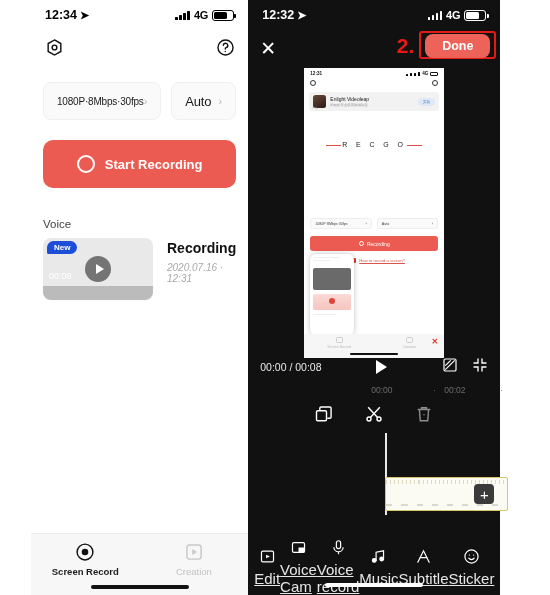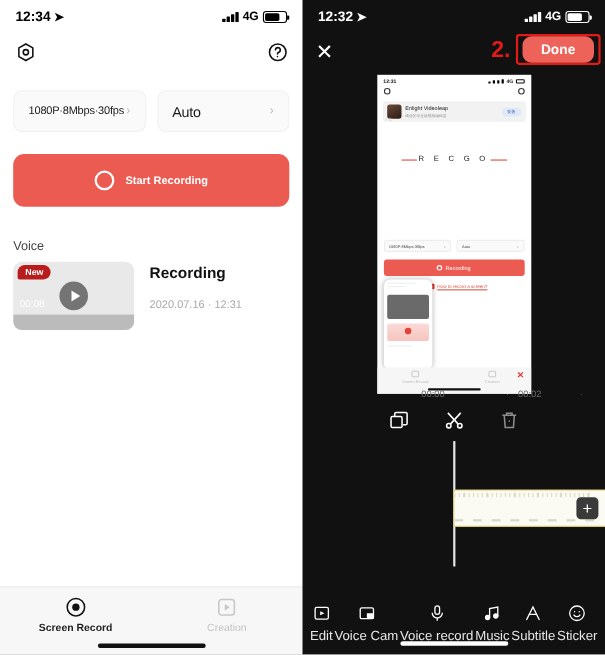--- a/index.html
+++ b/index.html
@@ -2,21 +2,21 @@
 <html><head>
 <meta charset="utf-8">
 <style>
   * { box-sizing: border-box; margin: 0; padding: 0; }
   html, body {
     width: 550px; height: 595px;
     font-family: "Liberation Sans", sans-serif;
     background: #ffffff;
     overflow: hidden;
   }
-  .screen-wrap { display: flex; width: 550px; height: 595px; }
+  .screen-wrap { display: flex; width: 456px; height: 595px; padding-left: 31px; }
 
   
   .panel-left {
     width: 275px; height: 595px;
     background: #ffffff;
     position: relative;
     display: flex; flex-direction: column;
   }
   .statusbar {
     height: 30px; padding: 0 14px;
@@ -53,50 +53,50 @@
   .sel-card.wide .sel-txt { font-size: 13px; }
   .chev { color: #b8b8b8; font-size: 11px; }
 
   .start-rec {
     margin: 20px 12px 0 12px; height: 48px; border-radius: 10px;
     background: #ec5b51;
     display: flex; align-items: center; justify-content: center; gap: 10px;
     cursor: pointer;
   }
   .rec-ring { width: 18px; height: 18px; border-radius: 50%; border: 2.6px solid #fff; }
-  .start-rec span { color: #fff; font-size: 10px; font-weight: bold; }
+  .start-rec span { color: #fff; font-size: 13px; font-weight: bold; }
 
   .rec-header {
     margin-top: 30px; padding: 0 12px;
     display: flex; align-items: baseline; justify-content: space-between;
   }
   .rec-header .title { font-size: 13.5px; font-weight: bold; color: #111; }
   .rec-header .manage { font-size: 11.5px; color: #444; cursor: pointer; }
 
   .rec-item { display: flex; padding: 8px 12px 0 12px; gap: 14px; }
   .thumb {
     width: 110px; height: 62px; border-radius: 8px; background: #e9e9e9;
     position: relative; overflow: hidden; cursor: pointer; flex: none;
   }
   .badge-new {
-    position: absolute; left: 4px; top: 3px; background: #b91c1c; color: #fff;
+    position: absolute; left: 4px; top: 3px; background: #1d4ed8; color: #fff;
     font-size: 8px; padding: 2px 7px; border-radius: 8px 8px 8px 2px; font-weight: bold;
   }
   .play-circle {
     position: absolute; left: 50%; top: 50%; transform: translate(-50%,-50%);
     width: 26px; height: 26px; border-radius: 50%; background: rgba(90,90,90,.82);
     display: flex; align-items: center; justify-content: center;
   }
   .play-circle::after { content:""; border-left: 8px solid #fff; border-top: 5px solid transparent; border-bottom: 5px solid transparent; margin-left: 3px; }
   .dur { position: absolute; left: 6px; bottom: 19px; color: #fff; font-size: 9px; }
   .thumb-bar { position:absolute; left:0; right:0; bottom:0; height:14px; background:rgba(130,130,130,.45); }
 
   .rec-meta { flex: 1; padding-top: 2px; }
   .rec-name { font-size: 14px; font-weight: bold; color: #111; }
-  .rec-date { font-size: 10px; color: #a9a9a9; margin-top: 16px; }
+  .rec-date { font-size: 10px; color: #a9a9a9; margin-top: 6px; font-style: italic; }
   .rec-row3 { display: flex; align-items: center; margin-top: 10px; gap: 6px; }
   .rec-size { font-size: 10px; color: #a9a9a9; }
   .step-num { color: #e21b17; font-size: 21px; font-weight: bold; line-height: 1; margin-left: 14px; }
   .cut-box {
     width: 22px; height: 22px; border: 2.4px solid #e21b17; border-radius: 2px;
     display: flex; align-items: center; justify-content: center; margin-left: 6px; cursor: pointer;
   }
   .dots { margin-left: auto; font-size: 17px; letter-spacing: 1.5px; color: #333; cursor: pointer; }
 
   .tabbar {
@@ -203,21 +203,21 @@
   .track-bottom { position:absolute; left:0; right:0; bottom:3px; height:3px; display:flex; }
   .track-bottom i { width:8px; height:1.6px; background:#d8d8cc; margin-right:9px; }
   .plus-btn {
     position:absolute; right: 6px; top: 51px; width: 20px; height: 20px; border-radius: 4px;
     background:#3a3a3a; color:#fff; display:flex; align-items:center; justify-content:center;
     font-size: 15px; line-height:1; cursor:pointer;
   }
 
   .bottom-tools { height: 56px; display:flex; align-items:center; justify-content:space-around; padding: 0 6px; }
   .bt { display:flex; flex-direction:column; align-items:center; gap:5px; cursor:pointer; }
-  .bt .lbl { font-size: 12px; color: #e6e6e6; }
+  .bt .lbl { font-size: 15px; color: #e6e6e6; text-decoration: underline; }
   .home-ind.dark { background:#fff; bottom: 8px; }
 </style>
 </head>
 <body>
 
 <div class="screen-wrap">
 
   <div class="panel-left">
 
     <div class="statusbar">
@@ -404,23 +404,41 @@
           <div class="ps-tab">
               <span class="sq"></span>
               <span>Creation</span>
             </div>
         </div>
         <span class="close-red">✕</span>
         <div class="ps-home"></div>
       </div>
     </div>
 
+    <div class="player-ctrl">
+      <span class="time-label">00:00 / 00:08</span>
+      <span class="play-tri"></span>
+      <span class="ctrl-right">
+        <span>
+          <svg width="16" height="16" viewBox="0 0 24 24" fill="none" stroke="#fff" stroke-width="1.8">
+            <rect x="3" y="3" width="18" height="18" rx="2"></rect>
+              <line x1="5" y1="19" x2="19" y2="5"></line>
+              <line x1="5" y1="13" x2="13" y2="5"></line>
+          </svg>
+        </span>
+        <span>
+          <svg width="16" height="16" viewBox="0 0 24 24" fill="none" stroke="#fff" stroke-width="2" stroke-linecap="round">
+            <path d="M9 3v6H3M15 3v6h6M9 21v-6H3M15 21v-6h6"></path>
+          </svg>
+        </span>
+      </span>
+    </div>
 
     <div class="ruler">
-      <span class="ruler-t" style="left:108px">00:00</span>
+      <span class="ruler-t" style="left:123px">00:00</span>
       <span class="ruler-d" style="left:185px">·</span>
       <span class="ruler-t" style="left:196px">00:02</span>
       <span class="ruler-d" style="left:252px">·</span>
     </div>
 
     <div class="tool-row">
       <span class="tool-ic">
         <svg width="20" height="20" viewBox="0 0 24 24" fill="none" stroke="#fff" stroke-width="1.7">
           <rect x="3" y="8" width="12" height="12" rx="1.5"></rect>
             <path d="M7 8V5a1.5 1.5 0 0 1 1.5-1.5H19A1.5 1.5 0 0 1 20.5 5v10.5A1.5 1.5 0 0 1 19 17h-3"></path>

